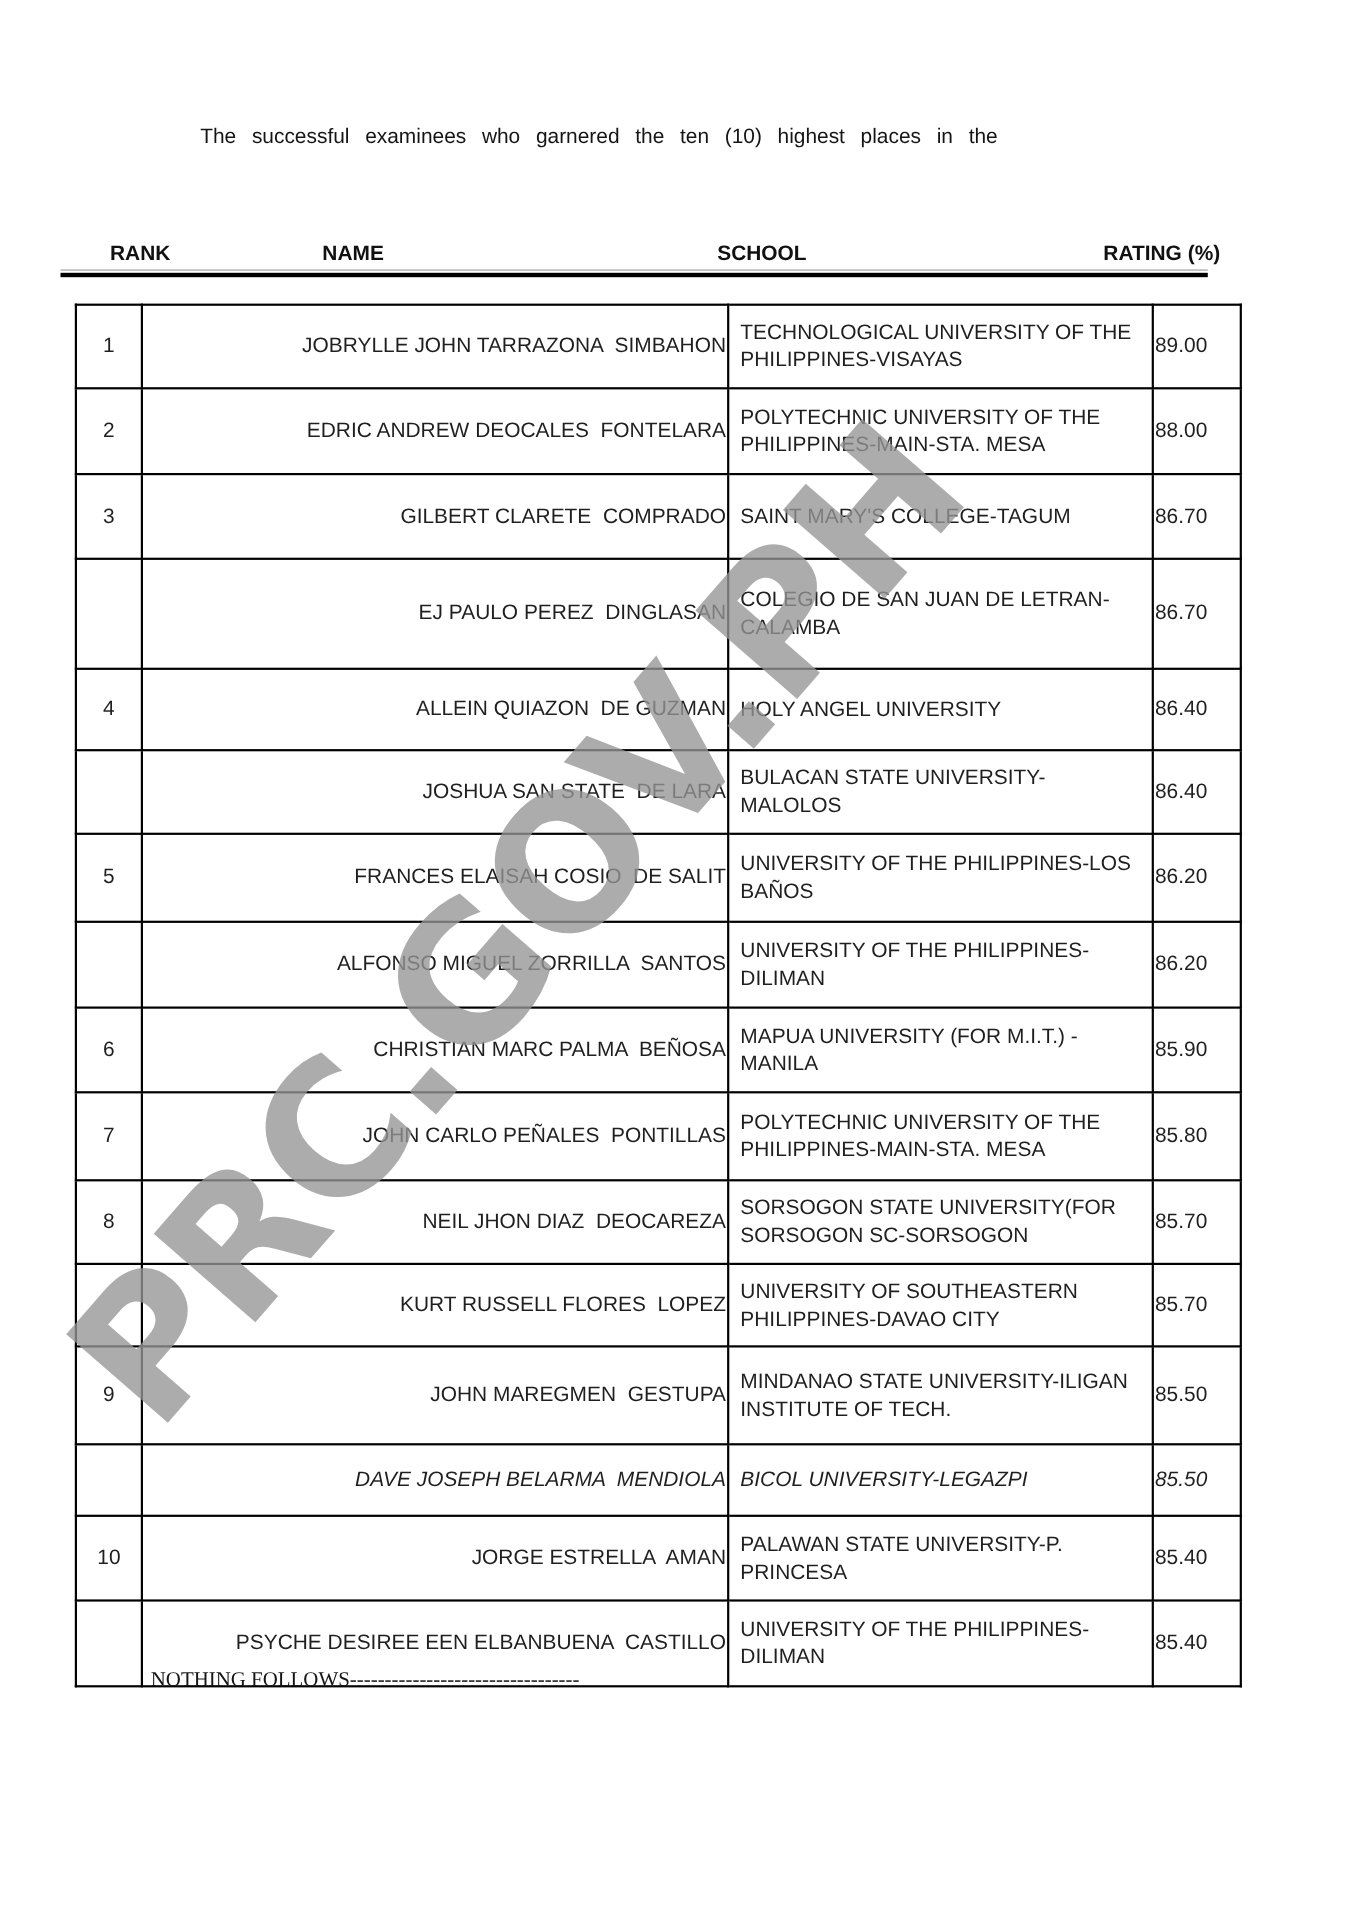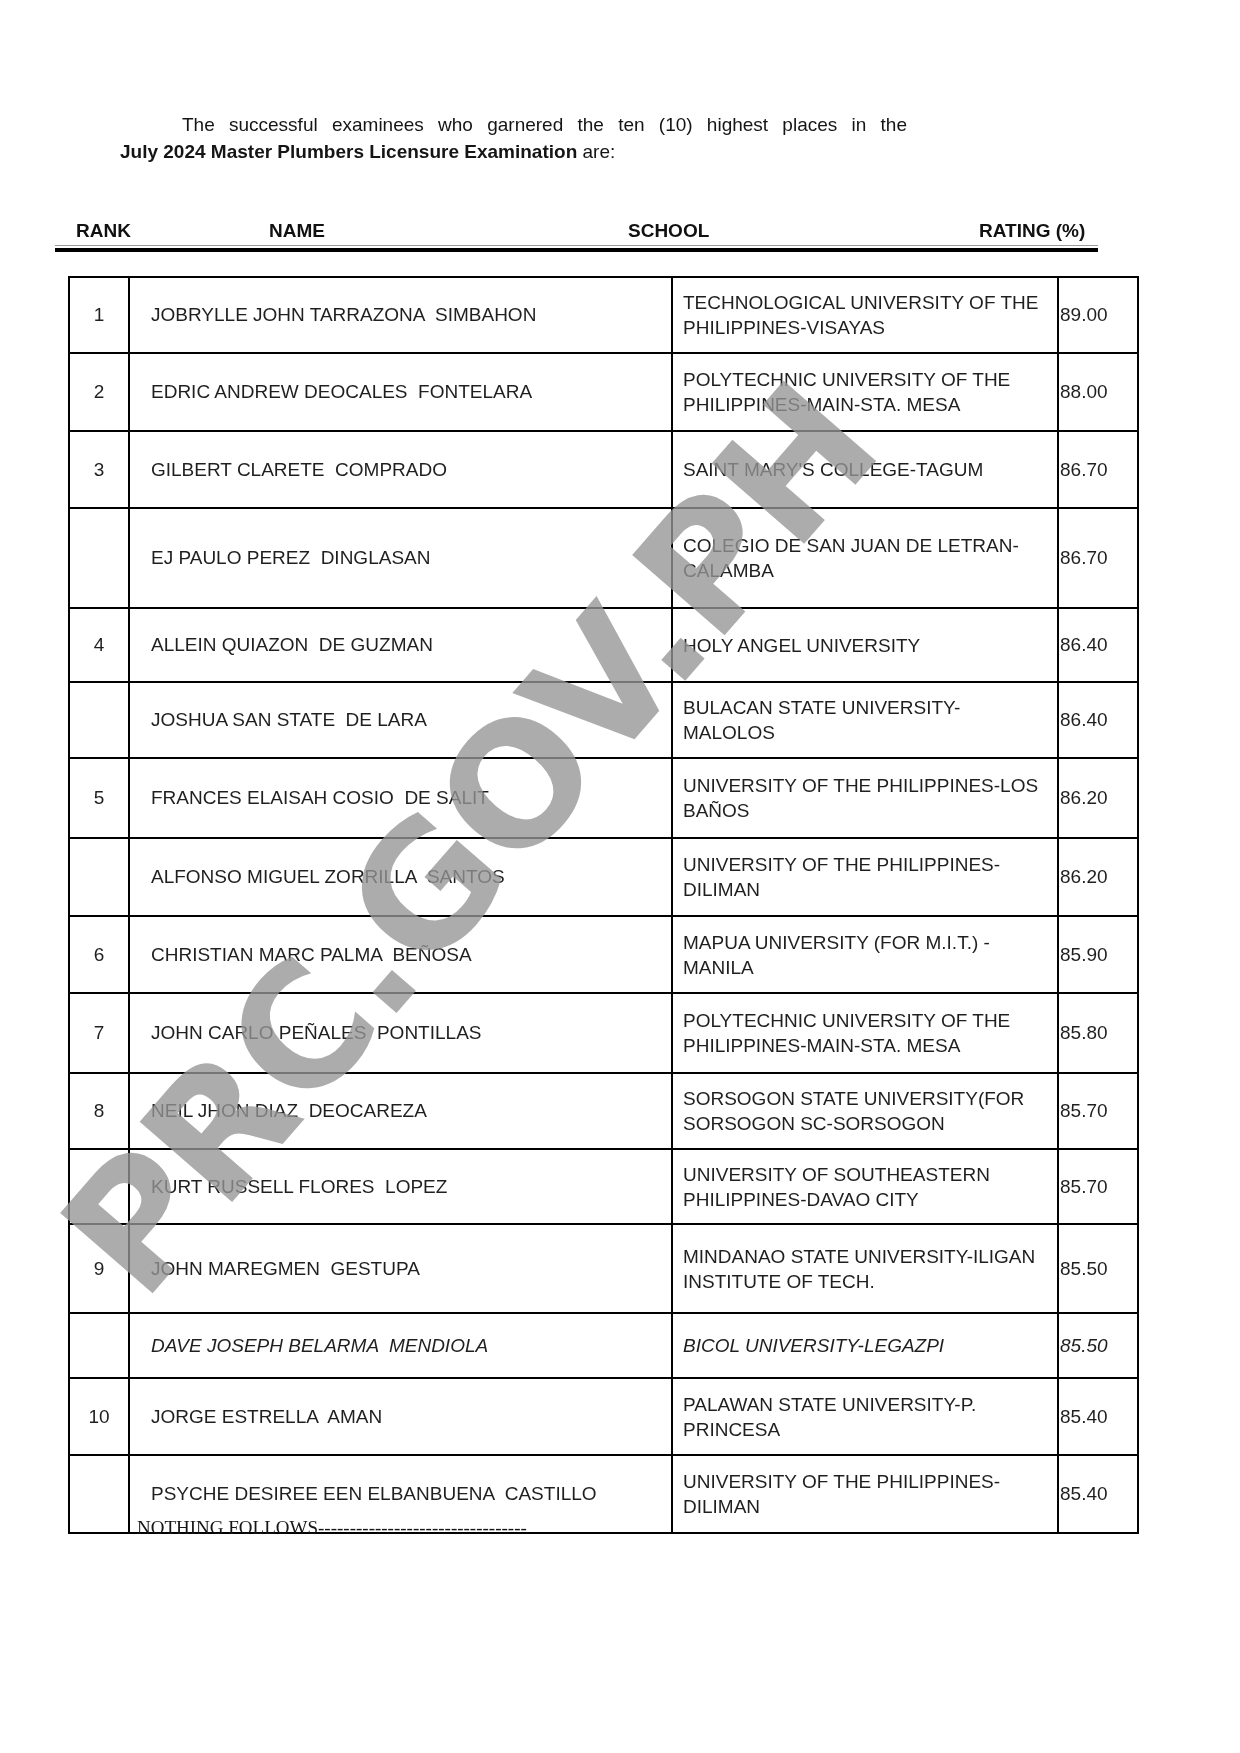--- a/index.html
+++ b/index.html
@@ -7,54 +7,53 @@
     width:1240px;height:1753px;position:relative;overflow:hidden;
     font-family:"Liberation Sans", sans-serif;color:#1f1f1f;
     -webkit-font-smoothing:antialiased;
   }
   
   .intro{position:absolute;left:120px;top:111px;width:787px;font-size:19px;line-height:27px;color:#151515;}
   .intro-line1{text-align:justify;text-align-last:justify;padding-left:62px;}
   .intro-line2 b{font-weight:bold;}
   .intro-line2 span{white-space:pre-wrap;}
   
-  .colhdr{position:absolute;top:220px;font-size:19px;font-weight:bold;color:#111;white-space:nowrap;}
+  .colhdr{position:absolute;top:220px;font-size:19px;font-weight:bold;color:#111;white-space:nowrap;margin-left:24px;}
   .hdr-rank{left:76px;}
   .hdr-name{left:269px;}
   .hdr-school{left:628px;}
   .hdr-rating{left:979px;}
   
   .rule-gray{position:absolute;left:55px;top:245px;width:1043px;height:1px;background:#9a9a9a;}
   .rule-black{position:absolute;left:55px;top:248px;width:1043px;height:4px;background:#000;}
   
   table.results{
     position:absolute;left:68px;top:276px;border-collapse:collapse;table-layout:fixed;
     font-size:19px;color:#1f1f1f;
   }
   table.results td{border:2px solid #000;vertical-align:middle;overflow:hidden;}
   td.td-rank{width:56px;text-align:center;}
-  td.td-name{width:519px;padding-left:21px;white-space:pre;}
+  td.td-name{width:519px;padding-left:11px;white-space:pre;text-align:right;}
   td.td-school{width:358px;padding-left:10px;padding-right:16px;line-height:25px;}
   td.td-rating{width:76px;text-align:left;}
   
   .nothing-follows{position:absolute;left:137px;top:1517px;font-size:19px;color:#151515;white-space:nowrap;font-family:Liberation Serif, serif;}
   
   .watermark{
     position:absolute;left:470px;top:840px;z-index:5;pointer-events:none;
     transform:translate(-50%,-50%) rotate(-49deg);
     font-family:"DejaVu Sans", sans-serif;font-weight:bold;
     font-size:168px;letter-spacing:-2px;color:#969696;opacity:0.78;white-space:nowrap;
   }
 </style>
 </head>
 <body>
 
 <div class="intro">
   <div class="intro-line1">The successful examinees who garnered the ten (10) highest places in the</div>
-  <div class="intro-line2"><b>July 2024 Master Plumbers Licensure Examination</b><span> are:</span></div>
 </div>
 
 <div class="colhdr hdr-rank">RANK</div>
 <div class="colhdr hdr-name">NAME</div>
 <div class="colhdr hdr-school">SCHOOL</div>
 <div class="colhdr hdr-rating">RATING (%)</div>
 
 <div class="rule-gray"></div>
 <div class="rule-black"></div>
 

